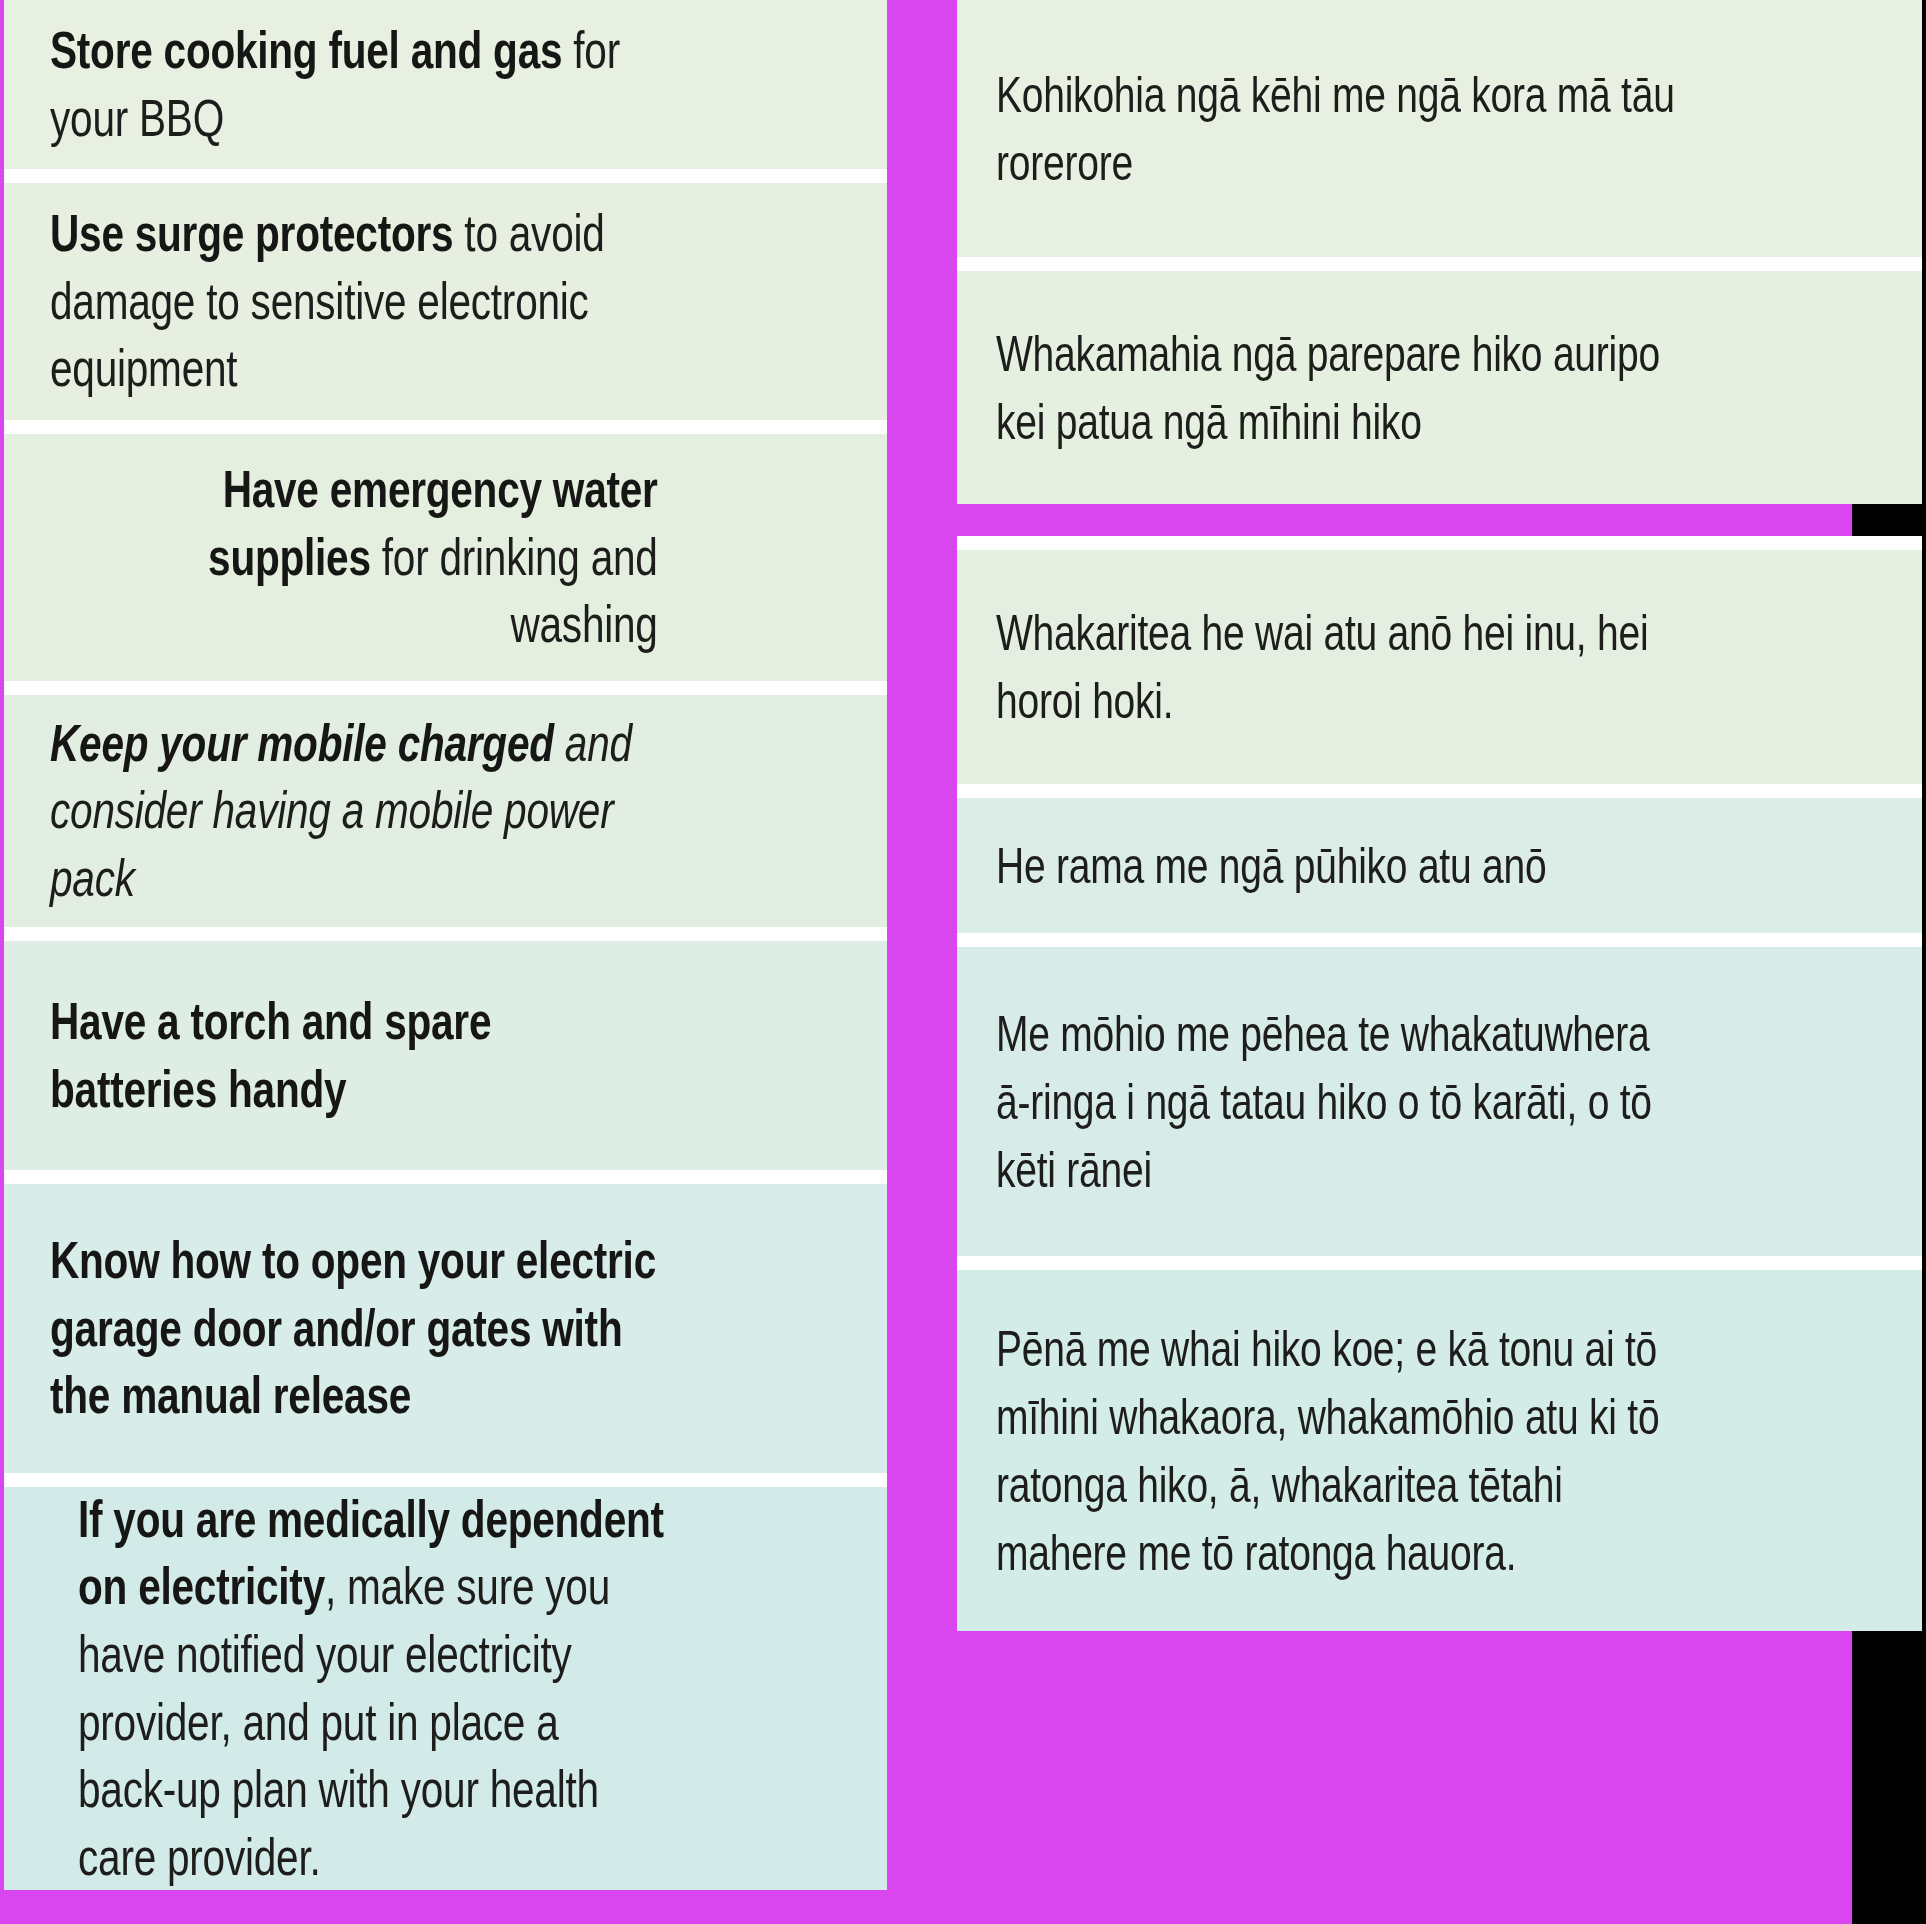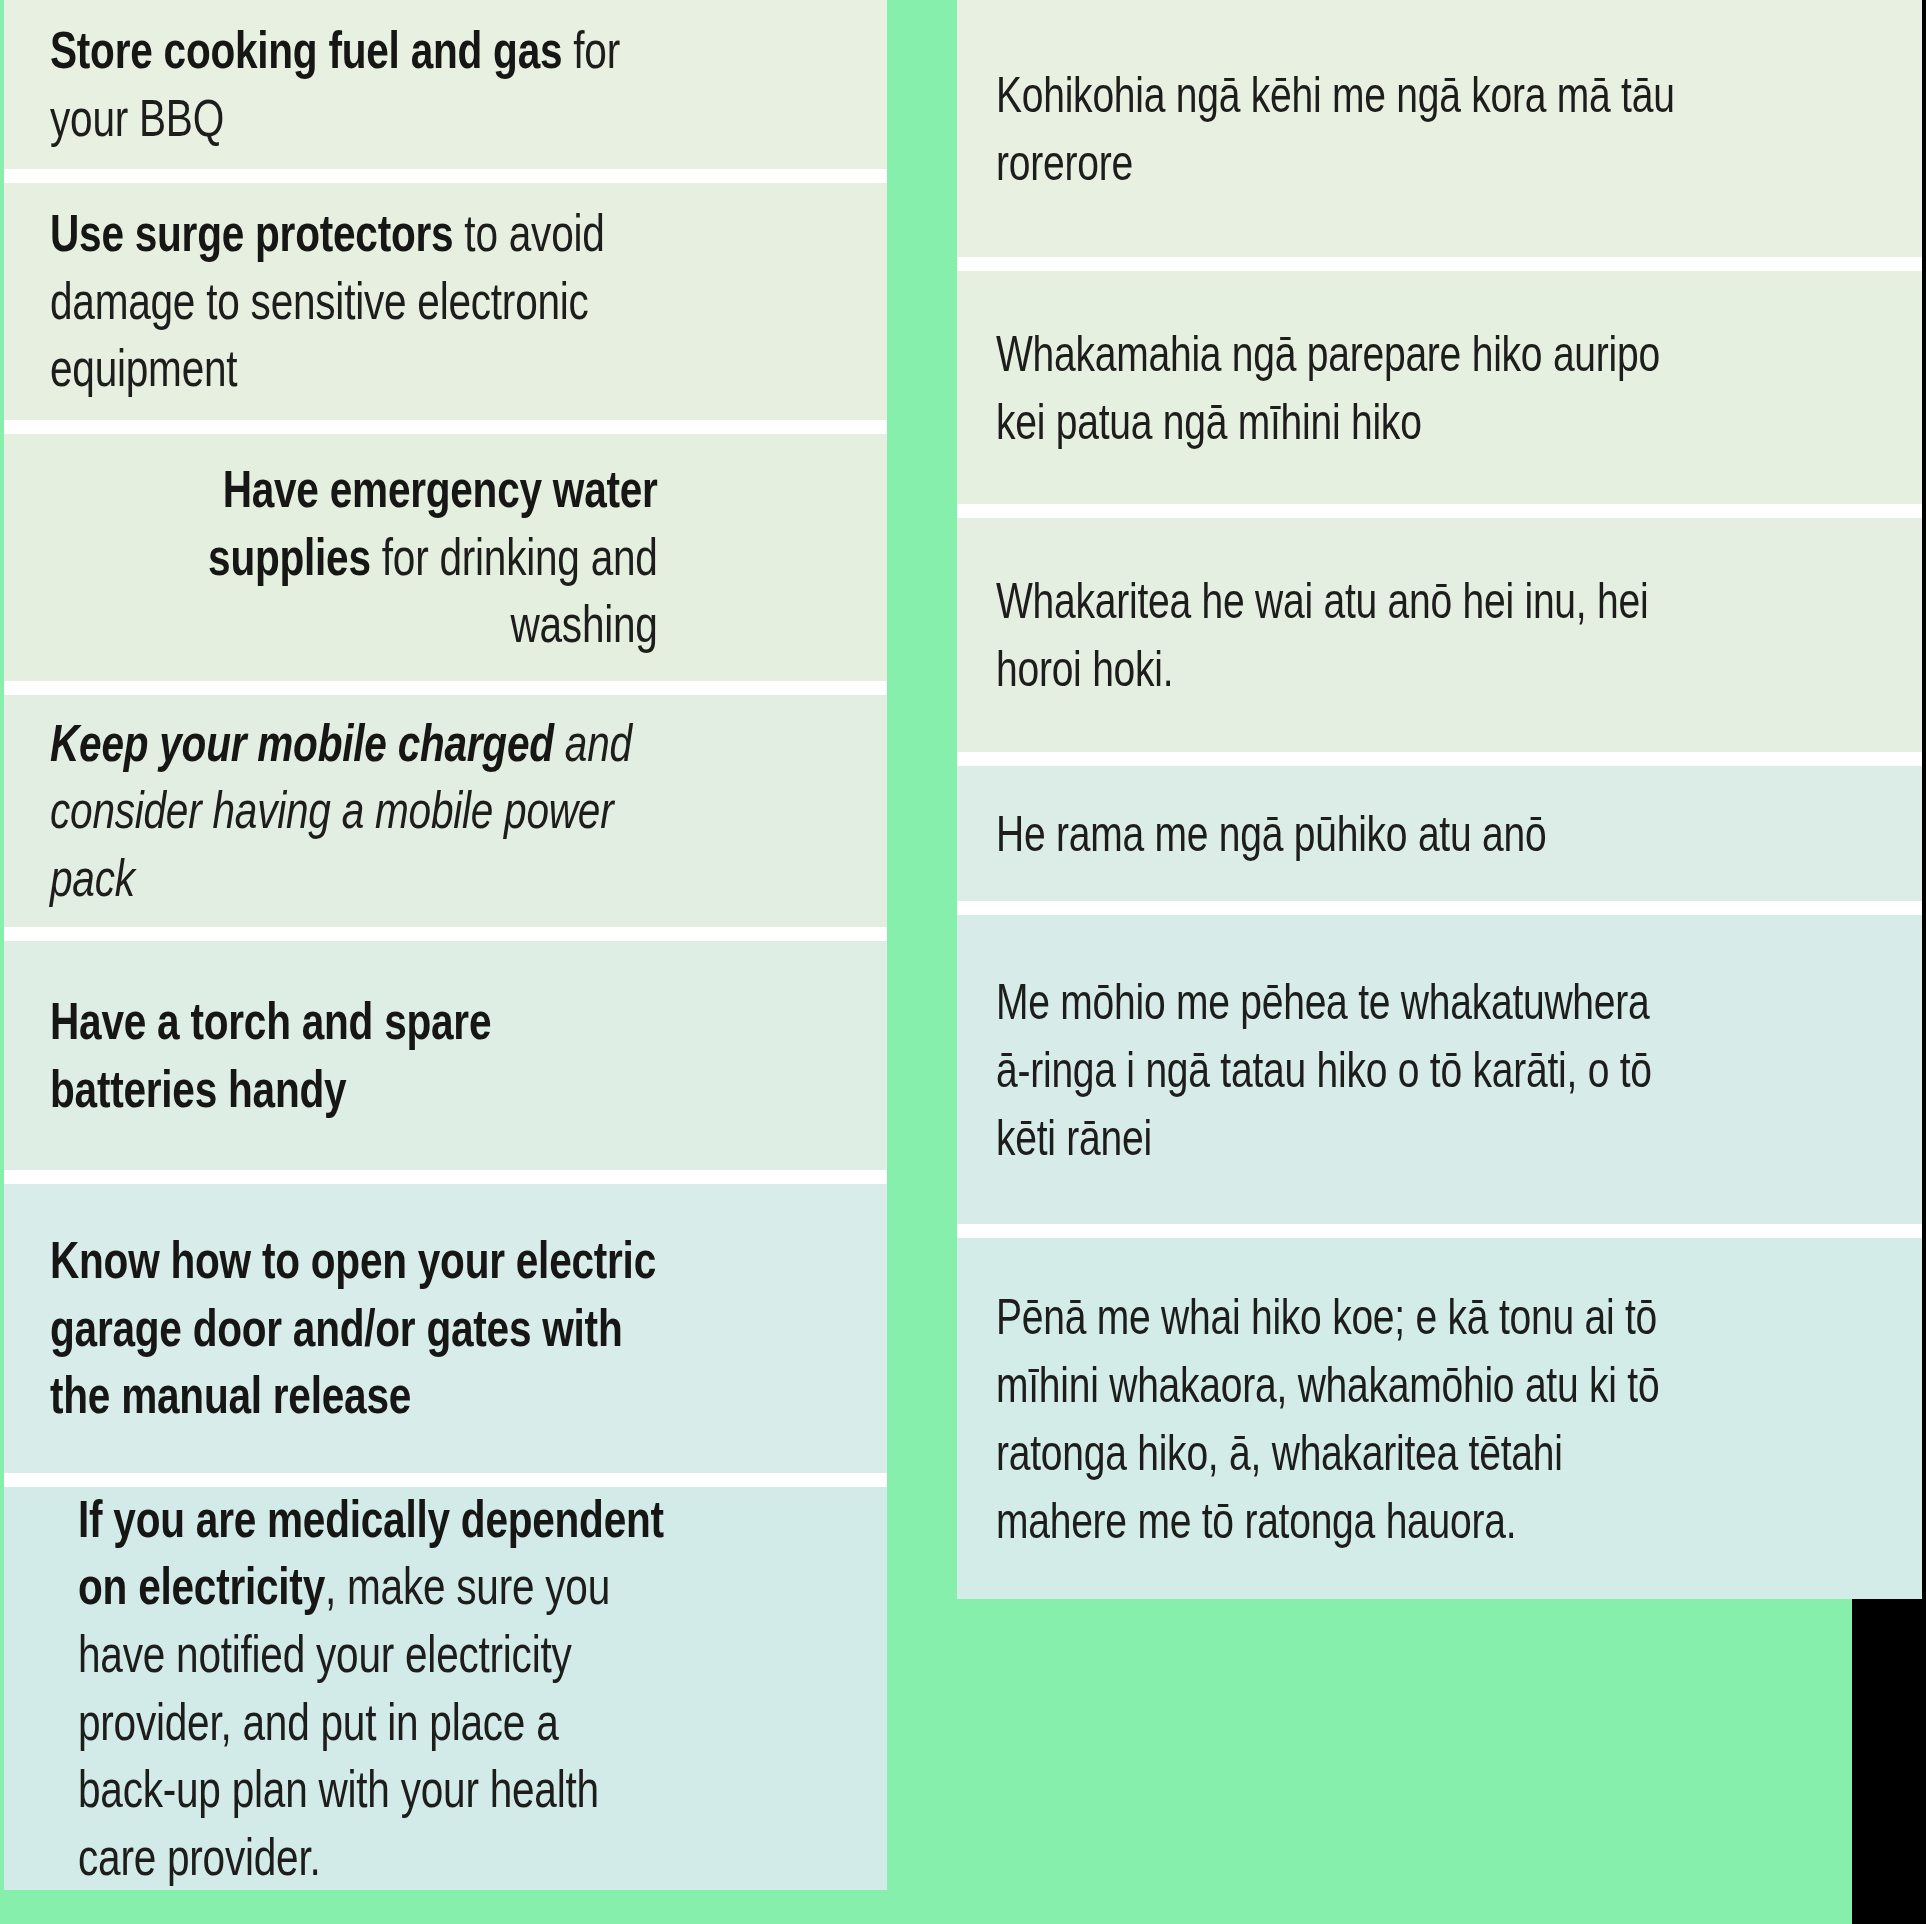--- a/index.html
+++ b/index.html
@@ -12,21 +12,21 @@
     width: 1926px;
     height: 1925px;
     font-family: "Liberation Sans", "DejaVu Sans", sans-serif;
     overflow: hidden;
   }
 
   .sheet {
     position: relative;
     width: 1852px;
     height: 1925px;
-    background: #86efac;
+    background: #d946ef;
   }
 
   .column {
     position: absolute;
     top: 0;
     display: flex;
     flex-direction: column;
     box-sizing: border-box;
   }
 
@@ -91,21 +91,21 @@
   .col-en .r1 { height: 251px; }
   .col-en .r2 { height: 261px; text-align: right; }
   .col-en .r3 { height: 246px; }
   .col-en .r4 { height: 243px; }
   .col-en .r5 { height: 303px; }
   .col-en .r6 { height: 417px; }
 
   
   .col-mi .r0 { height: 257px; }
   .col-mi .r1 { height: 247px; align-items: center; }
-  .col-mi .r2 { height: 248px; }
+  .col-mi .r2 { height: 248px; margin-top: 32px; }
   .col-mi .r3 { height: 239px; }
   .col-mi .r4 { height: 149px; }
   .col-mi .r5 { height: 323px; }
   .col-mi .r6 { height: 375px; }
 
   
   .col-en .r0 { background: #e8f1e1; }
   .col-en .r1 { background: #e7f0e0; }
   .col-en .r2 { background: #e5efdf; }
   .col-en .r3 { background: #e2eee1; font-style: italic; }

